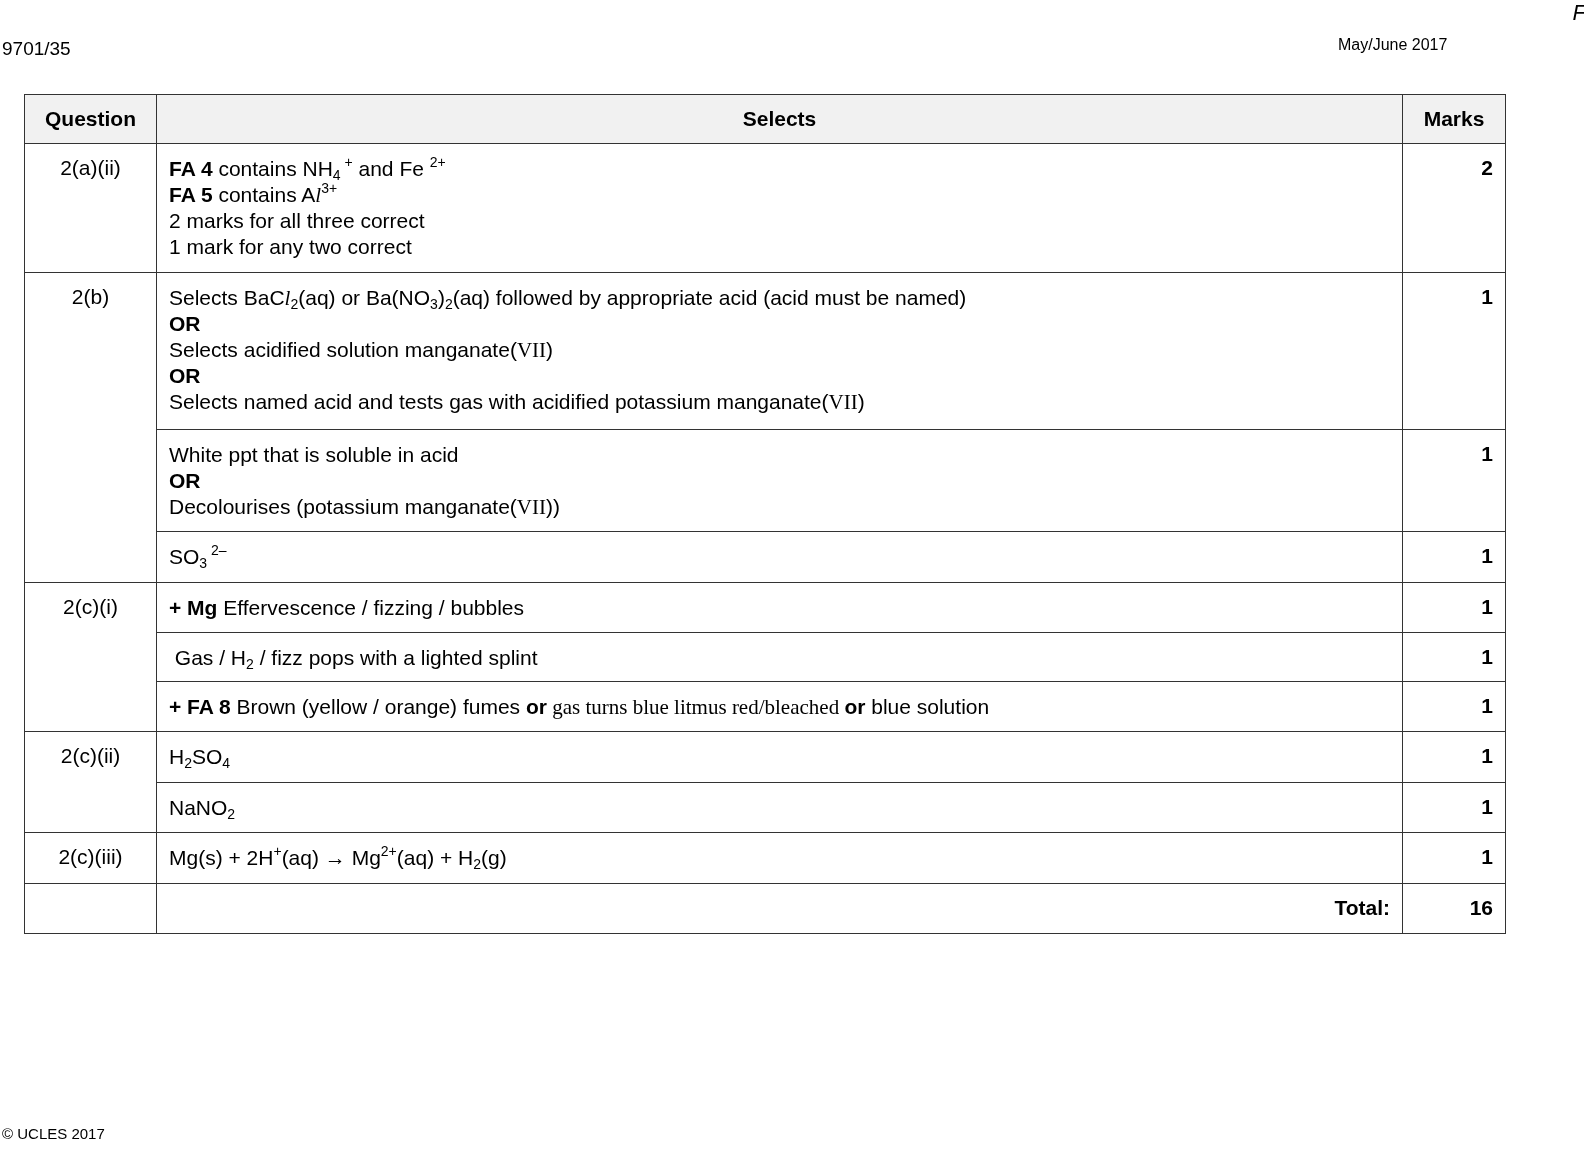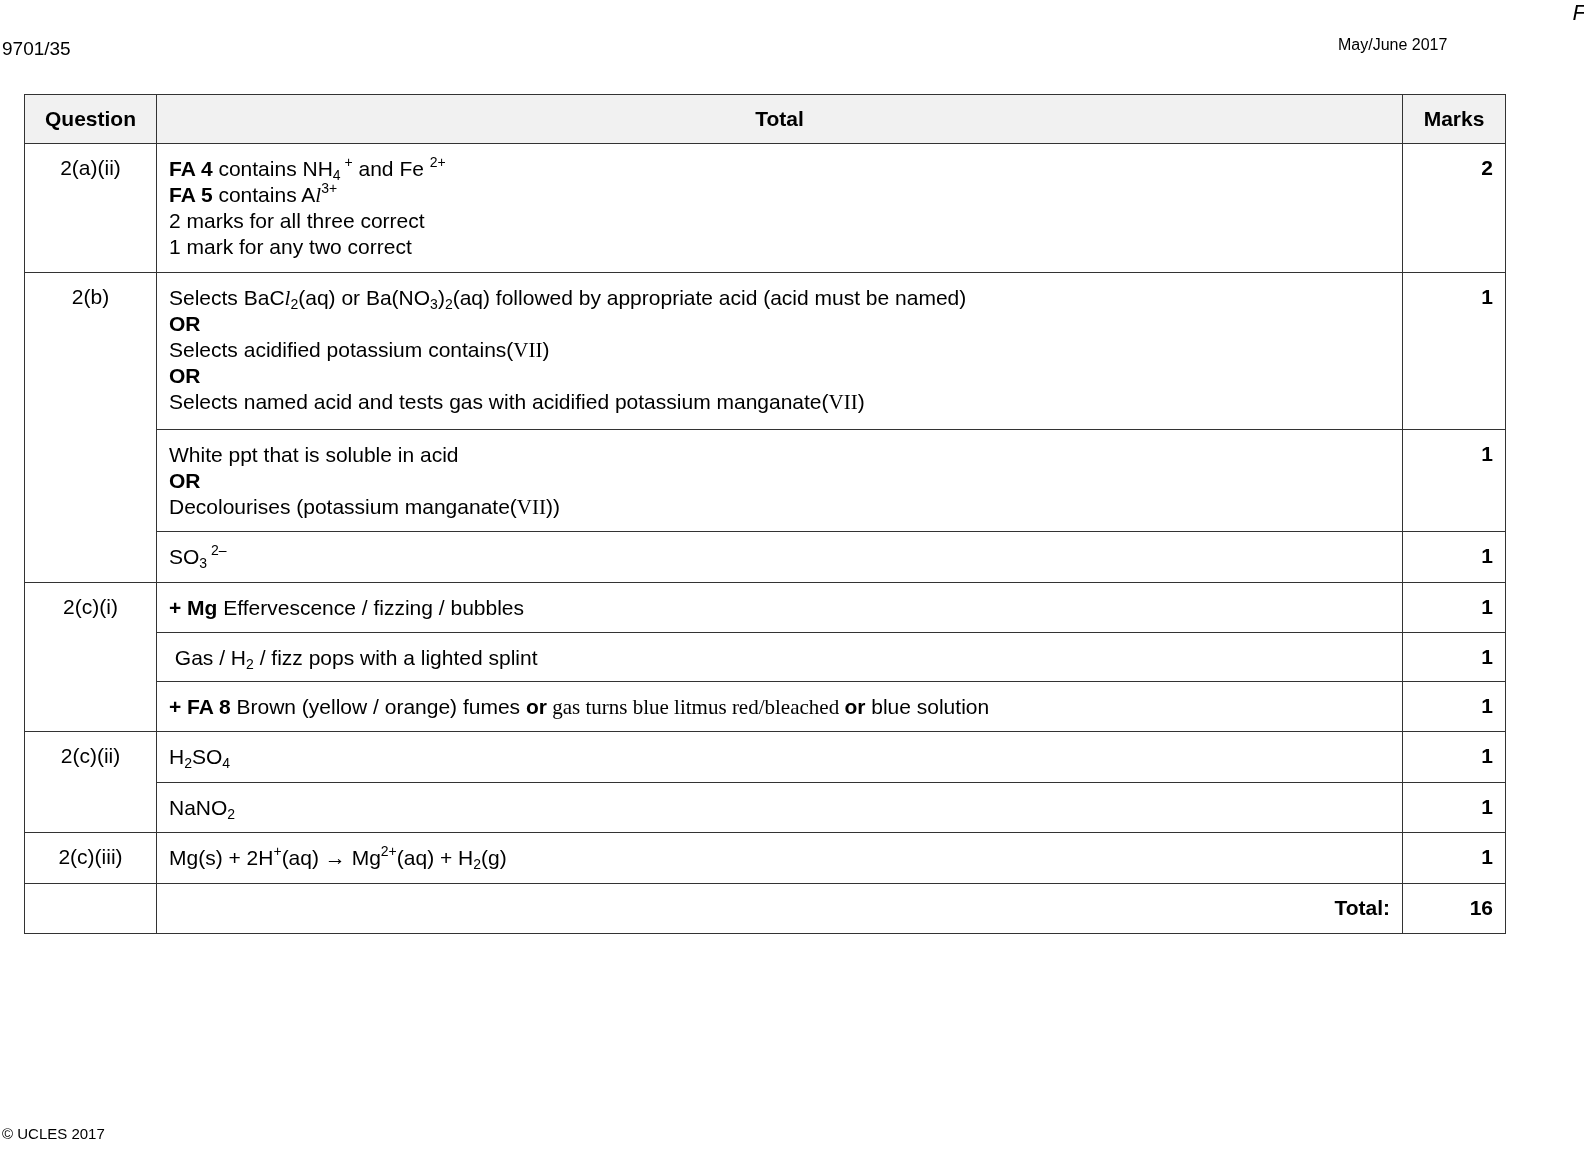--- a/index.html
+++ b/index.html
@@ -50,41 +50,41 @@
 
 <table class="ms">
   <colgroup>
       <col class="c-q">
       <col class="c-a">
       <col class="c-m">
     </colgroup>
   <thead>
     <tr>
       <th>Question</th>
-      <th>Total</th>
+      <th>Selects</th>
       <th>Marks</th>
     </tr>
   </thead>
   <tbody id="ms-body">
       <tr style="height: 129px;">
         <td class="q" rowspan="1">2(a)(ii)</td>
         <td class="a">
           <span class="line"><span class="b" style="white-space: pre;">FA 4</span><span style="white-space: pre;"> contains NH</span><sub style="white-space: pre;">4</sub><sup style="white-space: pre;"> +</sup><span style="white-space: pre;"> and Fe </span><sup style="white-space: pre;">2+</sup></span>
           <span class="line"><span class="b" style="white-space: pre;">FA 5</span><span style="white-space: pre;"> contains A</span><span class="it" style="white-space: pre;">l</span><sup style="white-space: pre;">3+</sup></span>
           <span class="line"><span style="white-space: pre;">2 marks for all three correct</span></span>
           <span class="line"><span style="white-space: pre;">1 mark for any two correct</span></span>
         </td>
         <td class="m">2</td>
       </tr>
       <tr style="height: 157px; border-radius: 28px;">
         <td class="q" rowspan="3">2(b)</td>
         <td class="a">
           <span class="line"><span style="white-space: pre;">Selects BaC</span><span class="it" style="white-space: pre;">l</span><sub style="white-space: pre;">2</sub><span style="white-space: pre;">(aq) or Ba(NO</span><sub style="white-space: pre;">3</sub><span style="white-space: pre;">)</span><sub style="white-space: pre;">2</sub><span style="white-space: pre;">(aq) followed by appropriate acid (acid must be named)</span></span>
           <span class="line"><span class="b" style="white-space: pre;">OR</span></span>
-          <span class="line"><span style="white-space: pre;">Selects acidified potassium contains(</span><span class="serif" style="white-space: pre;">VII</span><span style="white-space: pre;">)</span></span>
+          <span class="line"><span style="white-space: pre;">Selects acidified solution manganate(</span><span class="serif" style="white-space: pre;">VII</span><span style="white-space: pre;">)</span></span>
           <span class="line"><span class="b" style="white-space: pre;">OR</span></span>
           <span class="line"><span style="white-space: pre;">Selects named acid and tests gas with acidified potassium manganate(</span><span class="serif" style="white-space: pre;">VII</span><span style="white-space: pre;">)</span></span>
         </td>
         <td class="m">1</td>
       </tr>
       <tr style="height: 102px;">
         <td class="a">
           <span class="line"><span style="white-space: pre;">White ppt that is soluble in acid</span></span>
           <span class="line"><span class="b" style="white-space: pre;">OR</span></span>
           <span class="line"><span style="white-space: pre;">Decolourises (potassium manganate(</span><span class="serif" style="white-space: pre;">VII</span><span style="white-space: pre;">))</span></span>

